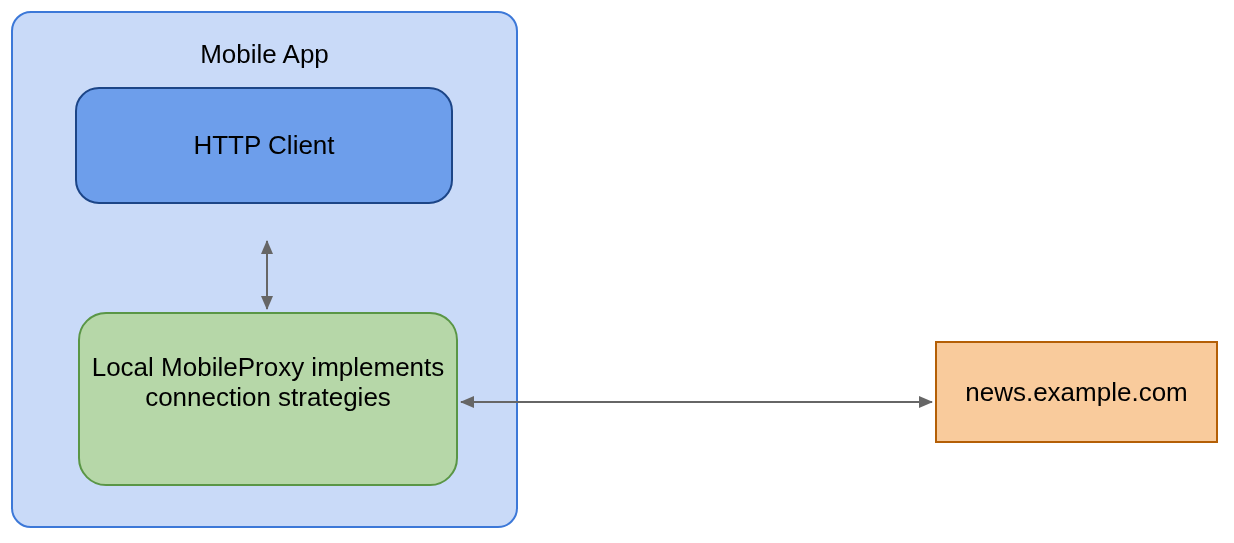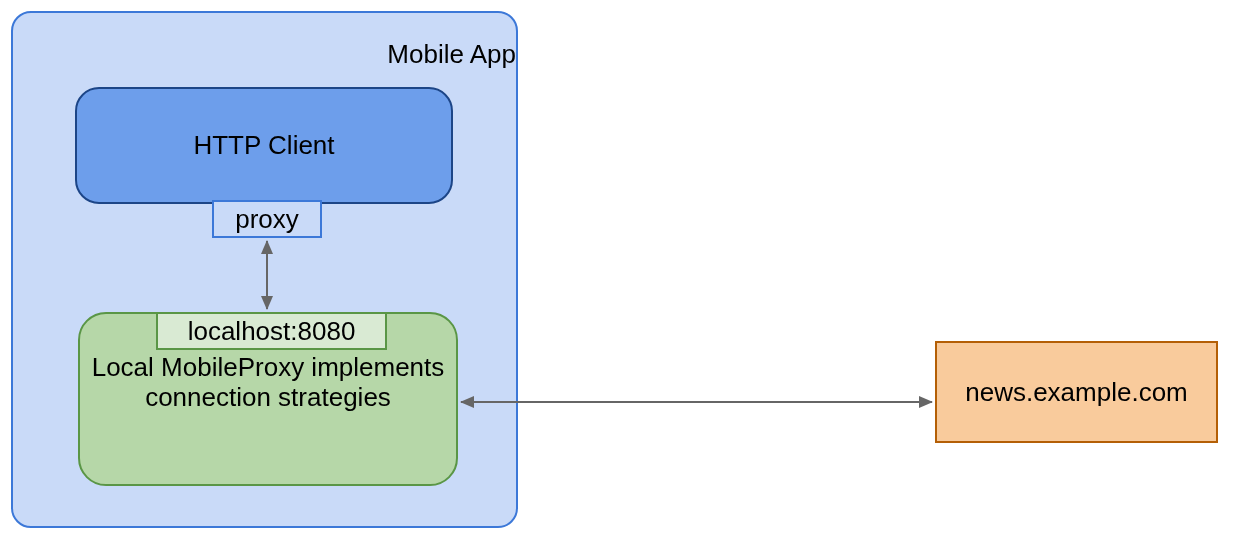--- a/index.html
+++ b/index.html
@@ -19,21 +19,21 @@
   .label{font-size:26px;color:#000;white-space:nowrap;}
 
   .mobile-app{
     left:11px;top:11px;width:507px;height:517px;
     background:var(--container-fill);
     border:2px solid var(--container-border);
     border-radius:20px;
   }
   .mobile-app-title{
     position:absolute;left:0;top:26px;width:100%;
-    text-align:right;font-size:26px;
+    text-align:center;font-size:26px;
   }
   .http-client{
     left:75px;top:87px;width:378px;height:117px;
     background:var(--client-fill);
     border:2px solid var(--client-border);
     border-radius:24px;
   }
   .proxy-port{
     left:212px;top:200px;width:110px;height:38px;
     background:var(--client-port-fill);
@@ -74,31 +74,25 @@
 <div class="canvas">
 
   <div class="box mobile-app">
     <div class="mobile-app-title">Mobile App</div>
   </div>
 
   <div class="box center http-client">
     <span class="label">HTTP Client</span>
   </div>
 
-  <div class="box center proxy-port">
-    <span class="label">proxy</span>
-  </div>
 
   <div class="box green-box">
     <div class="wrap-label">Local MobileProxy implements connection strategies</div>
   </div>
 
-  <div class="box center localhost-port">
-    <span class="label">localhost:8080</span>
-  </div>
 
   <div class="box center server-box">
     <span class="label">news.example.com</span>
   </div>
 
   <svg class="arrows" viewBox="0 0 1234 543" xmlns="http://www.w3.org/2000/svg">
     <defs>
       <marker id="arrow" markerUnits="userSpaceOnUse" markerWidth="14" markerHeight="12" refX="13" refY="6" orient="auto-start-reverse">
         <path d="M0,0 L14,6 L0,12 Z" fill="#666666"></path>
       </marker>

